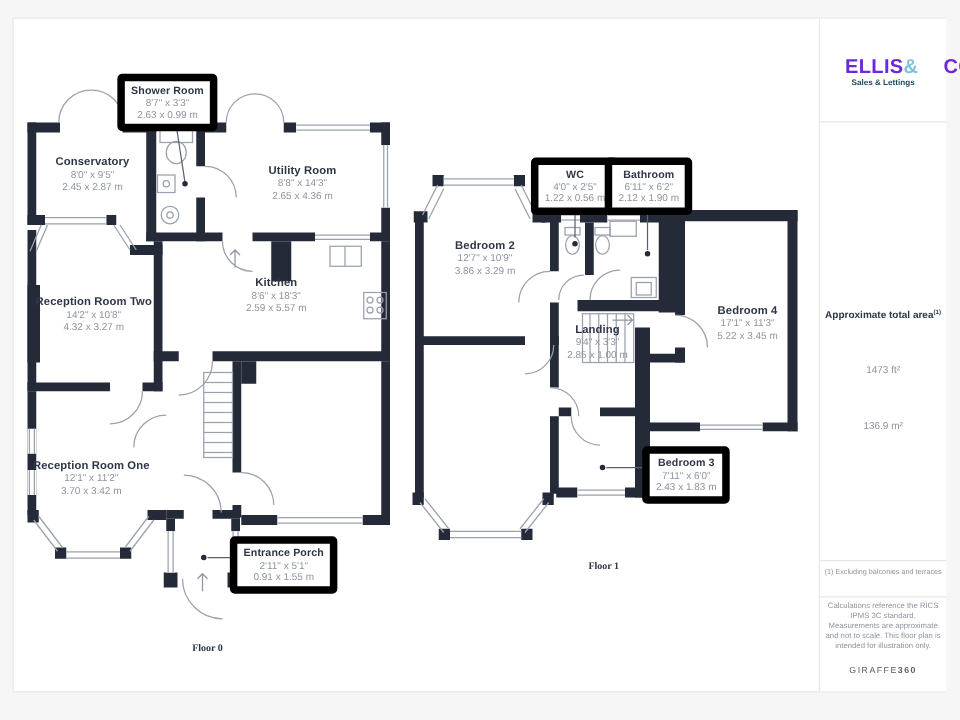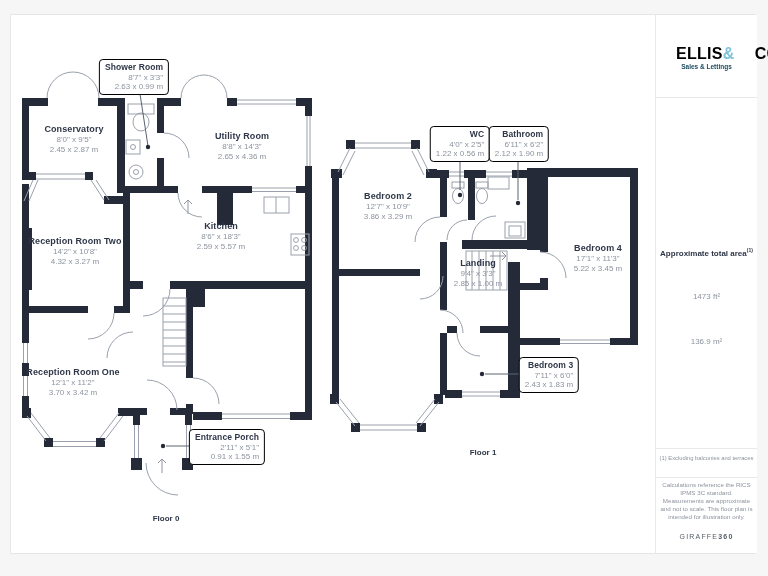--- a/index.html
+++ b/index.html
@@ -5,33 +5,33 @@
   html,body{margin:0;padding:0;background:#eceded;}
   .canvas{position:relative;width:768px;height:576px;background:#f6f6f7;
     font-family:"Liberation Sans",sans-serif;overflow:hidden;}
   .page{position:absolute;left:10px;top:14px;width:746px;height:540px;
     background:#ffffff;border:1px solid #e4e6e9;box-sizing:border-box;}
   .plan-svg{position:absolute;left:0;top:0;width:768px;height:576px;}
   .room-label{position:absolute;width:130px;transform:translateX(-50%);
     text-align:center;pointer-events:none;}
   .room-name{font-size:9px;font-weight:bold;color:#2e3648;line-height:11px;letter-spacing:0.1px;}
   .room-dim{font-size:8px;color:#8d939e;line-height:9.5px;}
-  .callout{position:absolute;transform:translateX(-50%);text-align:right;
-    background:#ffffff;border:1px solid #000000;border-radius:4px;
+  .callout{position:absolute;transform:translateX(-50%);text-align:center;
+    background:#ffffff;border:6px solid #000000;border-radius:4px;
     padding:2px 5px;white-space:nowrap;box-sizing:border-box;}
   .callout .room-name{font-size:8.5px;line-height:10.5px;}
   .callout .room-dim{font-size:8px;line-height:9.5px;}
   .floor-label{position:absolute;transform:translateX(-50%);font-size:8px;
-    font-weight:bold;color:#2e3648;}
+    font-weight:bold;color:#2e3648;font-family:Liberation Serif, serif;}
   .sidebar{position:absolute;left:655px;top:15px;width:101px;height:538px;
     background:#ffffff;border-left:1px solid #e7e8ea;}
   .sb-divider{position:absolute;left:0;width:100%;border-top:1px solid #e7e8ea;height:0;}
   .logo{position:absolute;left:0;top:31px;width:100%;text-align:center;
     font-weight:bold;font-size:16px;letter-spacing:0.3px;line-height:16px;}
-  .logo .navy{color:#000000;padding-left:20px;}
+  .logo .navy{color:#6d28d9;padding-left:20px;}
   .logo .lblue{color:#7fc3da;}
   .tagline{position:absolute;left:0;top:48px;width:100%;text-align:center;
     font-weight:bold;font-size:6.5px;color:#1b4a61;}
   .area-block{position:absolute;left:0;top:232px;width:100%;text-align:center;}
   .area-title{font-size:8px;font-weight:bold;color:#2e3648;}
   .area-title sup{font-size:5px;}
   .area-val{font-size:8px;color:#8d939e;line-height:13px;margin-top:32px;}
   .footnote{position:absolute;left:0;top:440px;width:100%;text-align:center;
     font-size:5.8px;color:#8d939e;white-space:nowrap;}
   .disclaimer{position:absolute;left:4px;top:466px;width:93px;text-align:center;

